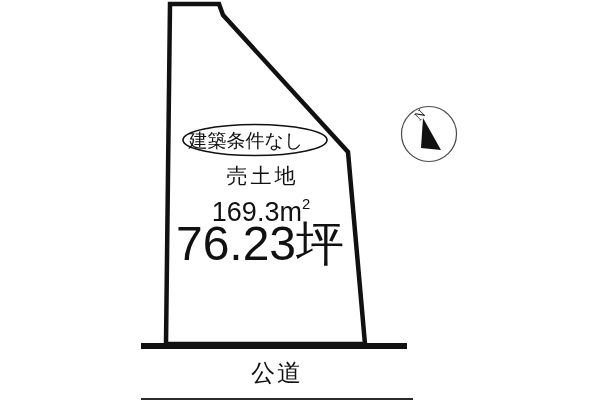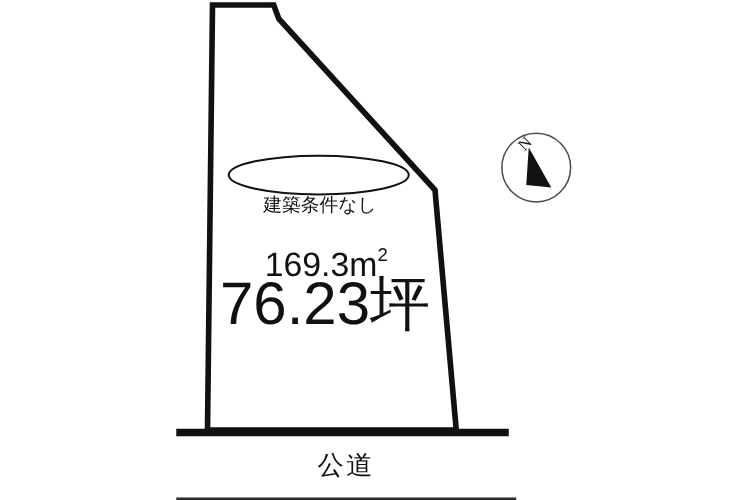--- a/index.html
+++ b/index.html
@@ -22,27 +22,27 @@
     top: 0;
   }
   .label {
     position: absolute;
     transform: translate(-50%, -50%);
     white-space: nowrap;
     color: #111111;
     line-height: 1;
     text-align: center;
   }
-  .badge-label   { left: 256px; top: 140px; font-size: 15px; margin-top: 24px; }
+  .badge-label   { left: 246px; top: 140px; font-size: 19px; }
   .sale-type     { left: 261px; top: 175px; font-size: 21px; letter-spacing: 3px; padding-left: 3px; }
   .area-sqm      { left: 261px; top: 212px; font-size: 27px; }
   .area-sqm sup  { font-size: 0.55em; position: relative; top: -0.15em; }
   .area-tsubo    { left: 260px; top: 244px; font-size: 48px; }
   .status-label  { left: 259px; top: 297px; font-size: 20px; }
-  .road-label    { left: 276px; top: 373px; font-size: 21px; letter-spacing: 2px; padding-left: 2px; }
+  .road-label    { left: 276px; top: 373px; font-size: 24px; letter-spacing: 2px; padding-left: 2px; }
   .compass-n-text {
     font-family: "Liberation Serif", "DejaVu Serif", serif;
     font-size: 13px;
     fill: #111111;
   }
 </style>
 </head>
 <body>
 
 <div class="canvas">
@@ -59,20 +59,21 @@
 
     <g>
       <circle cx="429" cy="134" r="27.5" fill="#ffffff" stroke="#4a4a4a" stroke-width="1.2"></circle>
       <polygon points="423,118 421,148 441,150" fill="#111111"></polygon>
       <text x="420" y="119" text-anchor="middle" transform="rotate(-45 420 115)" class="compass-n-text">N</text>
     </g>
   </svg>
 
   <div class="label badge-label">建築条件なし</div>
 
+  <div class="label sale-type">売土地</div>
 
   <div class="label area-sqm"><span>169.3</span><span>m</span><sup>2</sup></div>
 
   <div class="label area-tsubo">76.23坪</div>
 
 
   <div class="label road-label">公道</div>
 
 </div>
 

